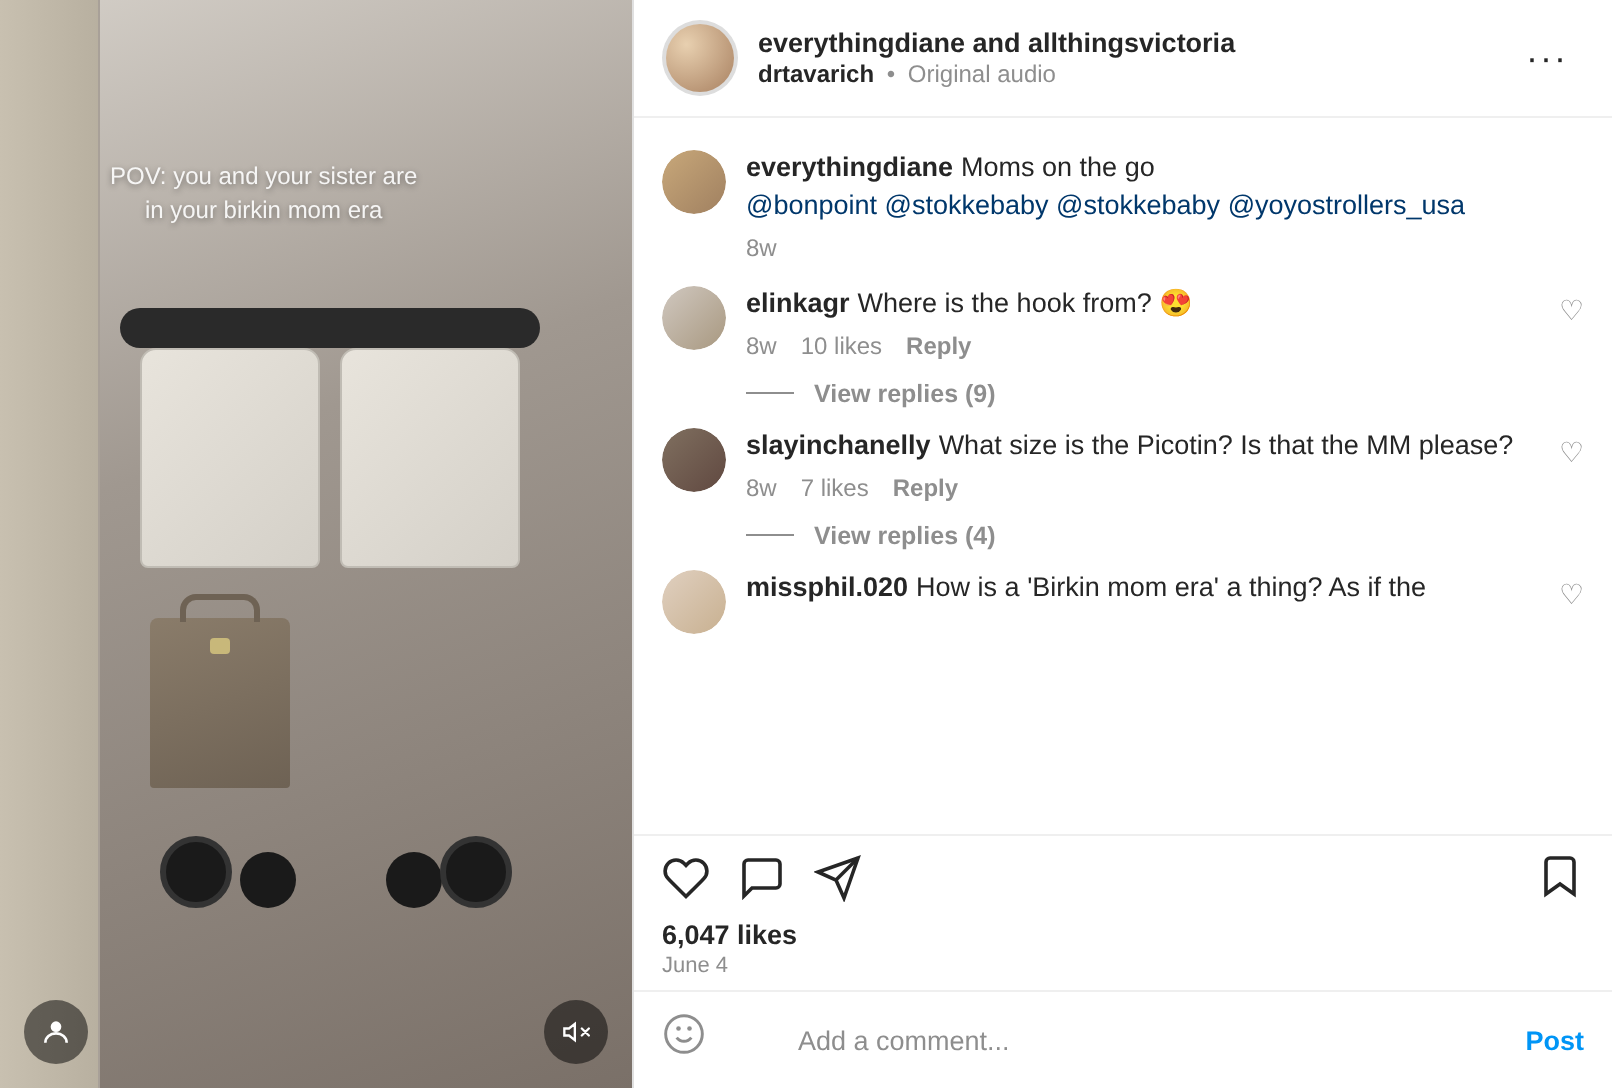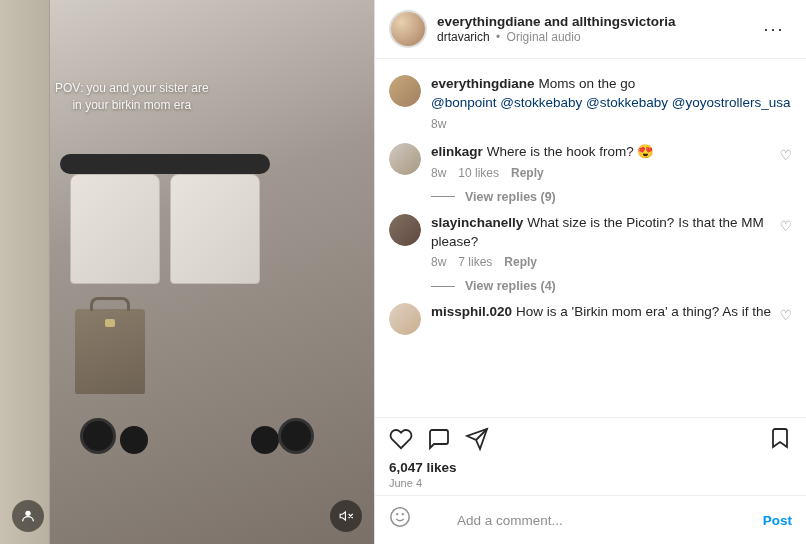--- a/index.html
+++ b/index.html
@@ -7,21 +7,21 @@
       font-family: -apple-system, BlinkMacSystemFont, 'Segoe UI', sans-serif;
       width: 806px;
       height: 544px;
       overflow: hidden;
       display: flex;
       background: #fff;
     }
 
     
     .image-panel {
-      width: 374px;
+      width: 316px;
       height: 544px;
       background: #bef264;
       position: relative;
       flex-shrink: 0;
       overflow: hidden;
     }
     .image-panel .stroller-bg {
       width: 100%;
       height: 100%;
       background: linear-gradient(160deg, #d4cfc8 0%, #a09890 40%, #7a7068 100%);
@@ -454,21 +454,21 @@
 
   <div class="post-header">
     <div class="avatar-circle">
       <div class="avatar-img av-header"></div>
     </div>
     <div class="header-text">
       <div class="header-names">
         <span style="cursor:pointer">everythingdiane</span><span> and </span><span style="cursor:pointer">allthingsvictoria</span>
       </div>
       <div class="header-sub">
-        <span style="cursor:pointer;font-weight:400;color:#262626;font-size:12px">drtavarich</span><span class="dot"> • </span><span style="cursor:pointer">Original audio</span>
+        <span style="cursor:pointer;font-weight:700;color:#262626;font-size:12px">drtavarich</span><span class="dot"> • </span><span style="cursor:pointer">Original audio</span>
       </div>
     </div>
     <div class="header-more">···</div>
   </div>
 
   <div class="comments-area">
 
     <div class="comment-item">
       <div class="comment-avatar">
         <div class="comment-avatar-img av-brown"></div>

